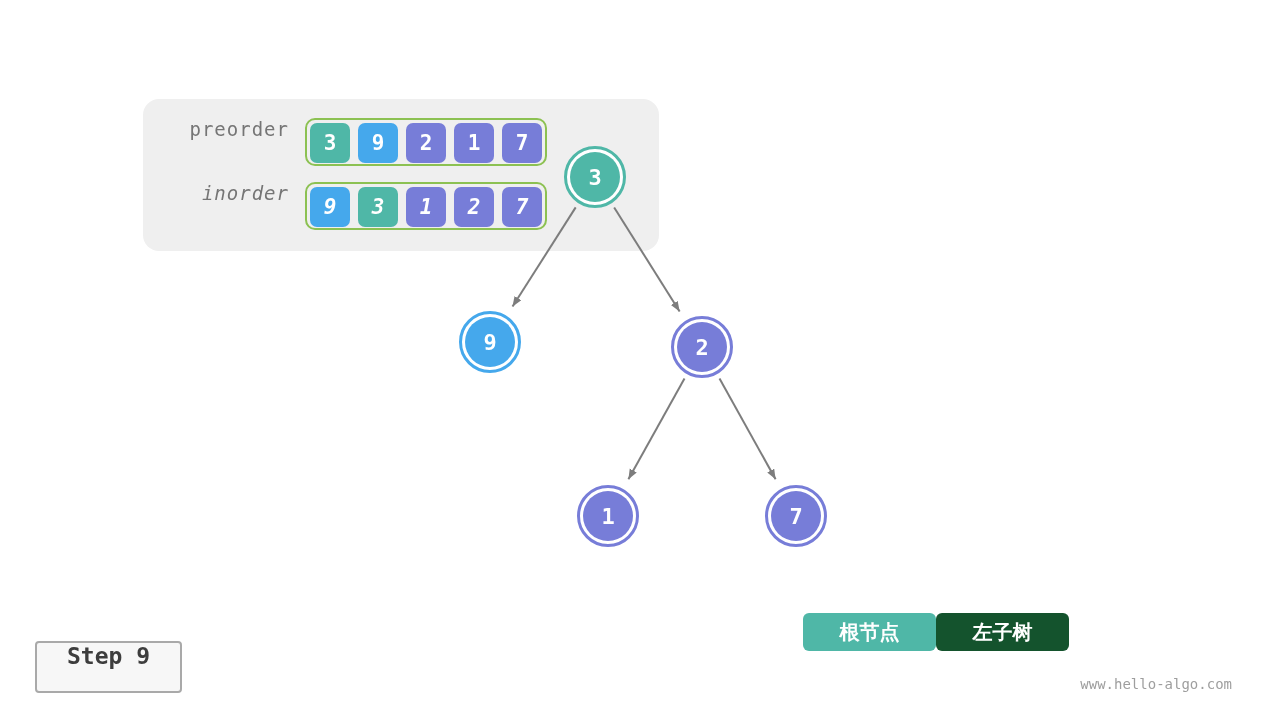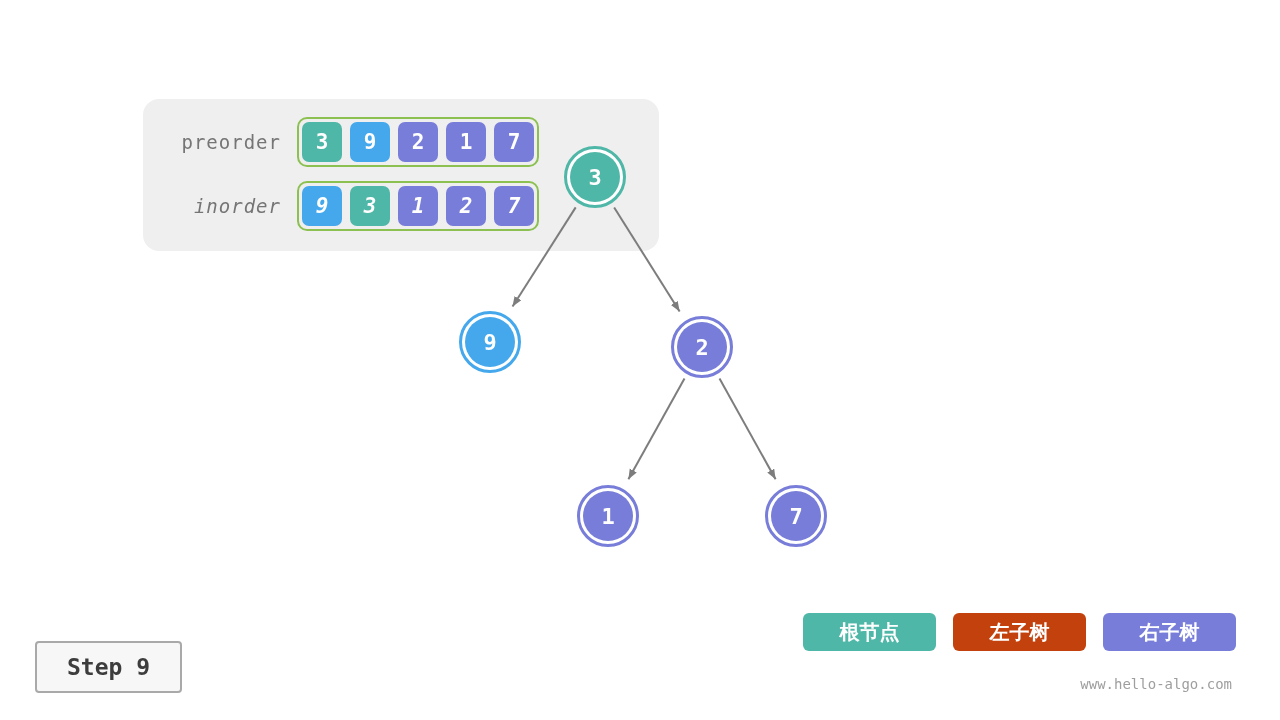--- a/index.html
+++ b/index.html
@@ -1,47 +1,47 @@
 <!DOCTYPE html>
 <html><head>
 <meta charset="utf-8">
 <style>
   * { margin:0; padding:0; box-sizing:border-box; }
   html,body { width:1280px; height:720px; background:#ffffff; overflow:hidden;
               font-family:"DejaVu Sans Mono", monospace; position:relative; }
 
   .panel { position:absolute; left:143px; top:99px; width:516px; height:152px;
            border-radius:16px; }
-  .prow { position:absolute; left:1px; height:48px; display:flex; align-items:center; }
+  .prow { position:absolute; left:9px; height:48px; display:flex; }
   .prow.r0 { top:19px; }
   .prow.r1 { top:83px;font-style:italic; }
   .plabel { display:inline-block; width:137px; text-align:right; margin-right:16px;
             font-size:19px; color:#757575; letter-spacing:1px; }
   .cells { display:flex; gap:8px; border:2px solid; border-radius:10px; padding:3px; }
   .cell { width:40px; height:40px; border-radius:7px; color:#fff; font-weight:bold;
           font-size:21px; display:flex; align-items:center; justify-content:center; }
 
   #edges { position:absolute; left:0; top:0; width:1280px; height:720px;
            pointer-events:none; }
 
   .node { position:absolute; width:62px; height:62px; border-radius:50%;
           border:3px solid; background:#fff; display:flex; align-items:center;
           justify-content:center; }
   .node-inner { width:50px; height:50px; border-radius:50%; color:#fff;
                 font-weight:bold; font-size:22px; display:flex; align-items:center;
                 justify-content:center; }
 
-  .legend { position:absolute; left:803px; top:613px; display:flex; gap:17px; }
+  .legend { position:absolute; left:803px; top:613px; display:flex; }
   .badge { width:133px; height:38px; border-radius:6px; color:#fff; font-weight:bold;
            font-size:20px; display:flex; align-items:center; justify-content:center;
            font-family:"DejaVu Sans", sans-serif; }
 
   .step { position:absolute; left:35px; top:641px; width:147px; height:52px;
           border:2px solid #a9a9a9; border-radius:4px; background:#f7f7f7;
-          display:flex; align-items:center; justify-content:center;
+          display:flex; align-items:flex-start; justify-content:center;
           font-size:23px; font-weight:bold; color:#3d3d3d; }
 
   .watermark { position:absolute; right:48px; top:676px; font-size:14px;
                color:#9e9e9e;text-align:right; }
 </style>
 </head>
 <body>
 
 <div class="panel" style="background: rgb(239, 239, 239);">
   <div class="prow r0">
@@ -91,21 +91,20 @@
     <div class="node" style="left: 577px; top: 485px; border-color: rgb(119, 125, 216);">
       <div class="node-inner" style="background: rgb(119, 125, 216);">1</div>
     </div>
     <div class="node" style="left: 765px; top: 485px; border-color: rgb(119, 125, 216);">
       <div class="node-inner" style="background: rgb(119, 125, 216);">7</div>
     </div>
   </div>
 
 <div class="legend" id="legend">
     <div class="badge" style="background: rgb(79, 183, 167);">根节点</div>
-    <div class="badge" style="background: #c2410c;">左子树</div>
-    <div class="badge" style="background: rgb(119, 125, 216);">右子树</div>
+    <div class="badge" style="background: #14532d;">左子树</div>
   </div>
 
 <div class="step">
   <span>Step 9</span>
 </div>
 
 <div class="watermark">www.hello-algo.com</div>
 
 </body></html>

